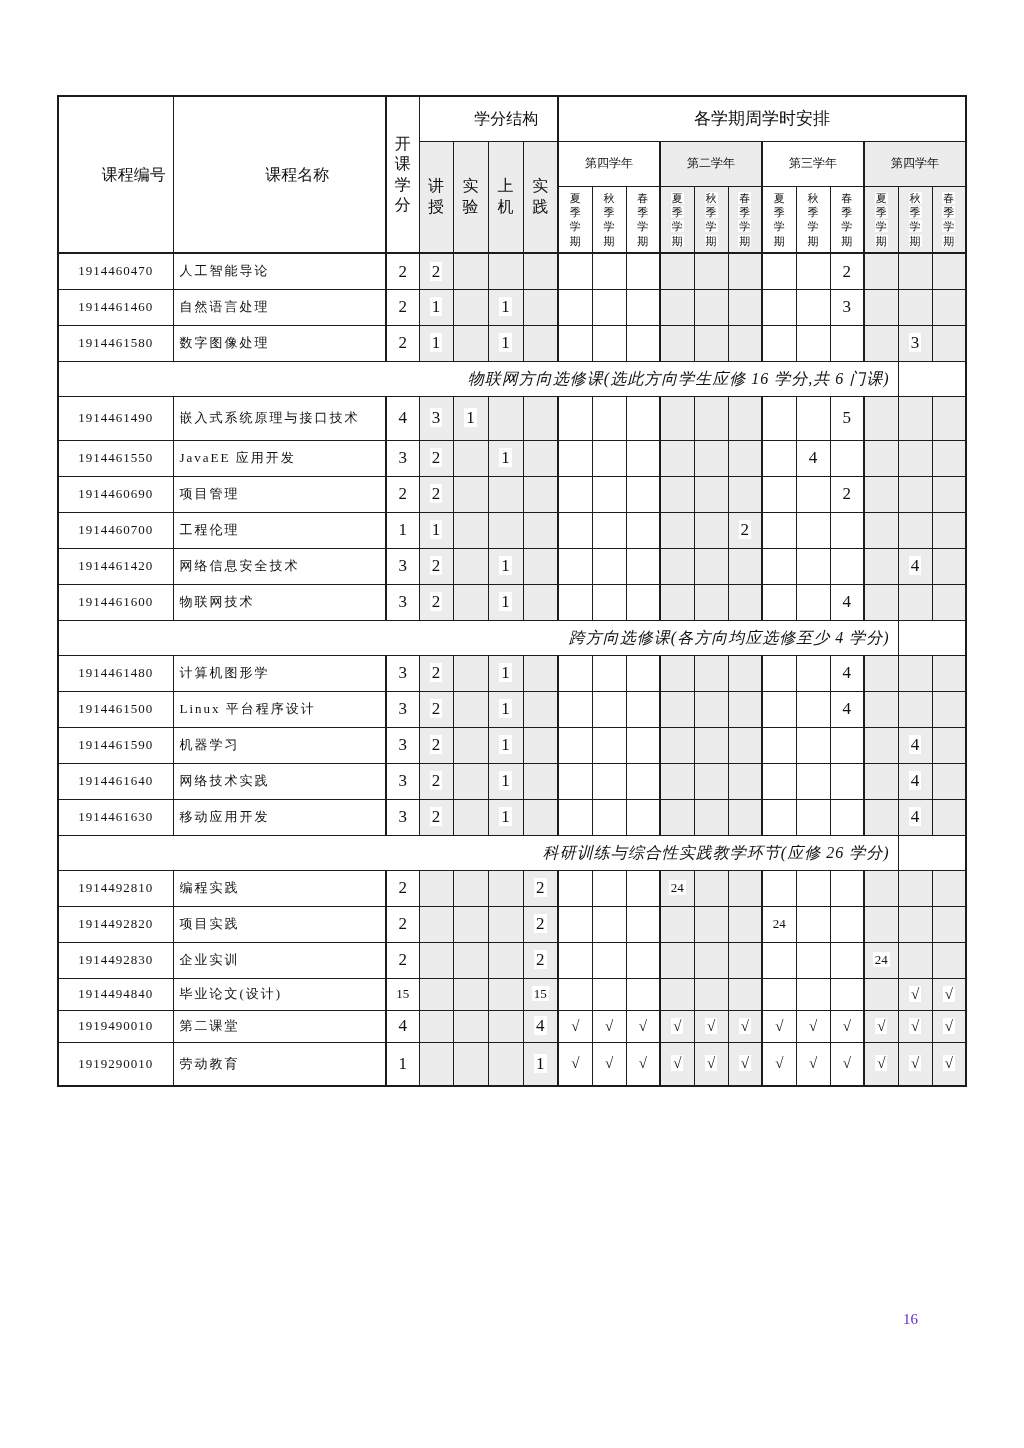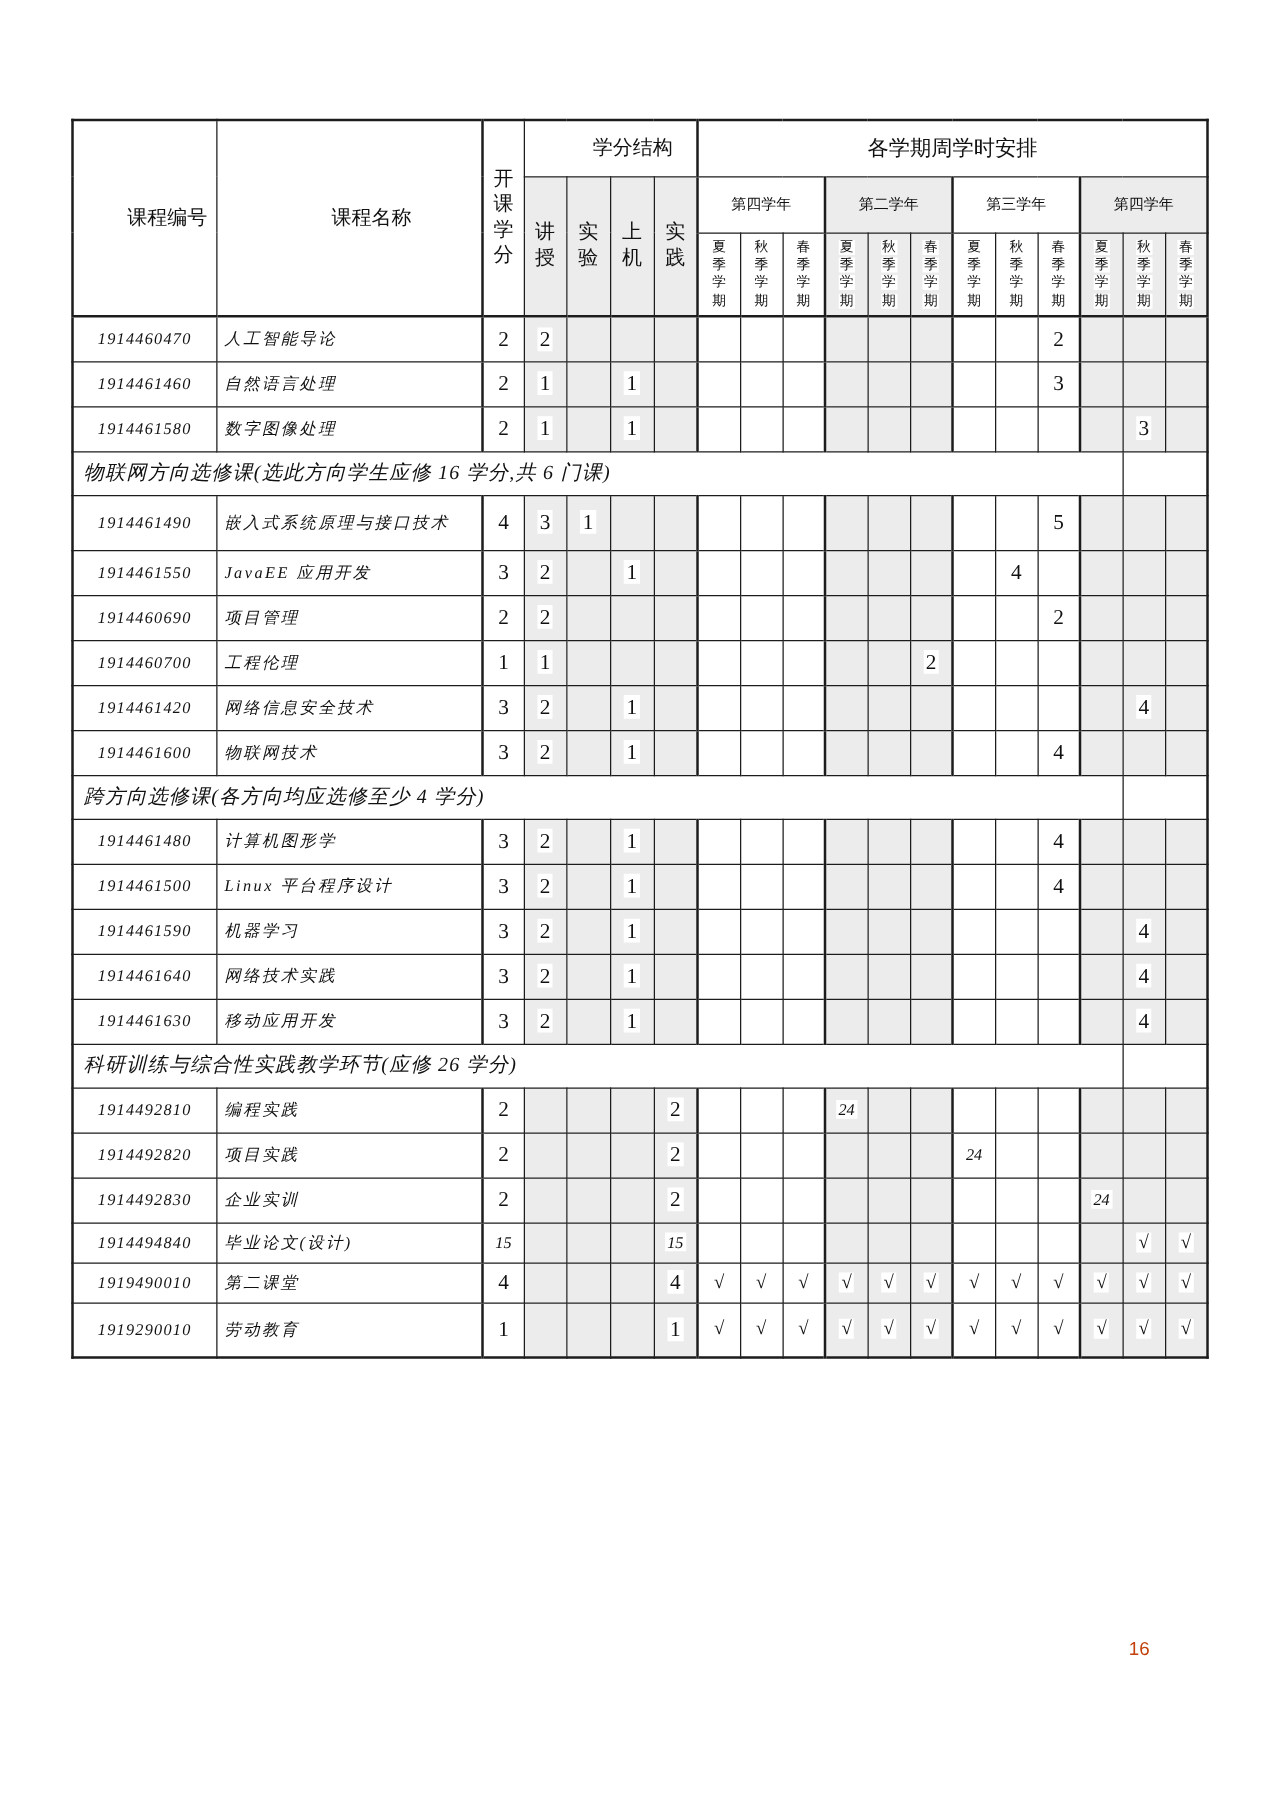--- a/index.html
+++ b/index.html
@@ -26,29 +26,29 @@
   .hb { border-bottom: 2px solid var(--bline, #1c1c1c); }
 
   .hlabel { font-size: 16px; padding-left: 36px; }
   .sched  { font-size: 17px; }
   .vtxt   { font-size: 16px; line-height: 1.28; }
   .year-cell { font-size: 12px; }
   .season { font-size: 11px; line-height: 1.3; }
 
   .idcell { font-size: 17px; letter-spacing: 1px; }
   .name   { text-align: left; padding: 2px 6px; font-size: 17px; letter-spacing: 2px; }
-  .sect   { text-align: left; padding: 3px 8px; font-size: 16px; font-style: italic; letter-spacing: 1px; }
+  .sect   { text-align: right; padding: 3px 8px; font-size: 16px; font-style: italic; letter-spacing: 1px; }
   .num    { font-size: 17px; }
-  .sm     { font-size: 13px; font-style: italic; }
+  .sm     { font-size: 13px; }
   .check  { font-size: 15px; }
   .hl     { background: #ffffff; padding: 0 2px; }
   .season .hl { padding: 0 1px; }
 
   .pagenum { position: absolute; left: 903px; top: 1311px; font-size: 15px;
-             font-family: Liberation Sans, sans-serif; color: #c2410c; }
+             font-family: Liberation Serif, serif; color: #6d28d9; }
 </style>
 </head>
 <body>
 
 <div class="page">
 
   <table class="curr">
     <colgroup>
       <col style="width:115px">
         <col style="width:213px">

